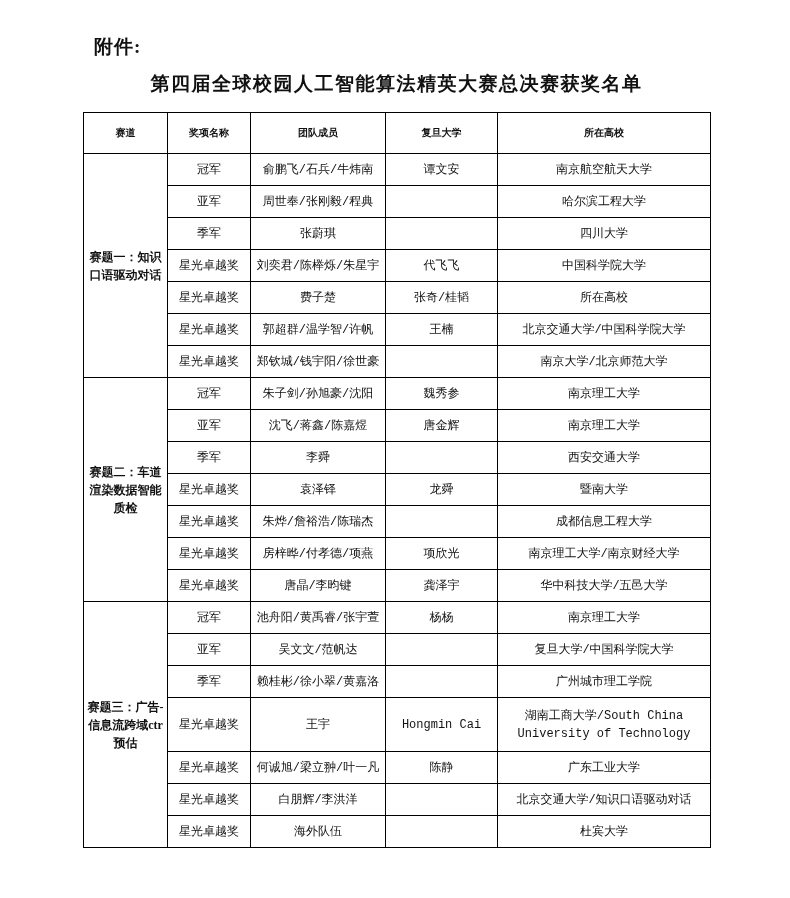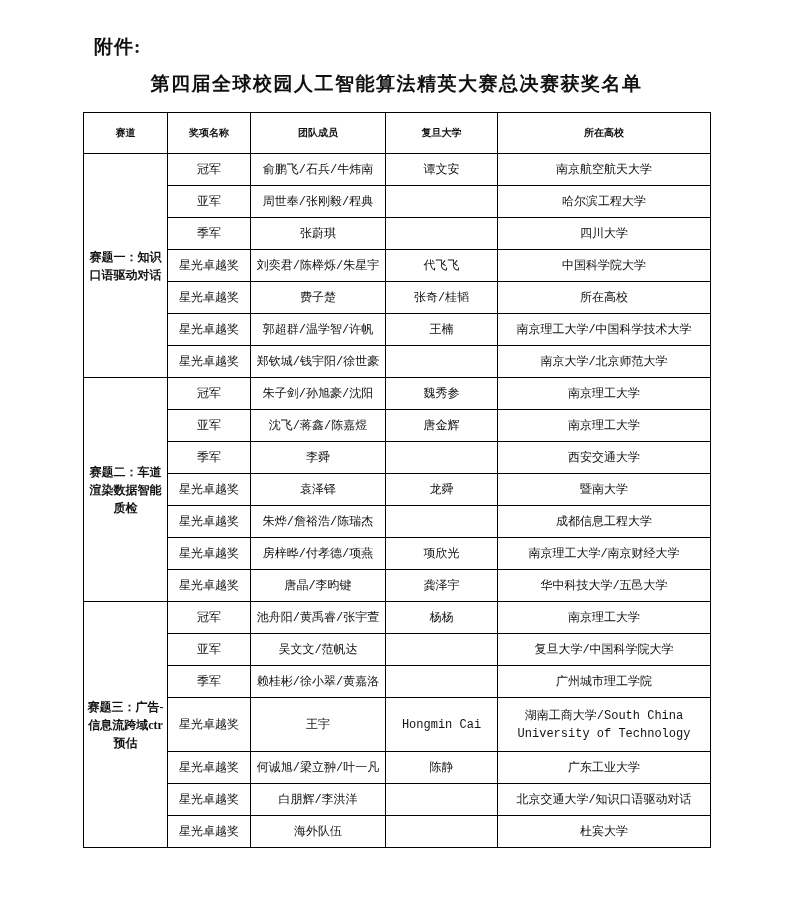--- a/index.html
+++ b/index.html
@@ -96,21 +96,21 @@
     <tr class="row">
       <td>星光卓越奖</td>
       <td>费子楚</td>
       <td>张奇/桂韬</td>
       <td class="univ-cell">所在高校</td>
     </tr>
     <tr class="row">
       <td>星光卓越奖</td>
       <td>郭超群/温学智/许帆</td>
       <td>王楠</td>
-      <td class="univ-cell">南京理工大学/中国科学技术大学</td>
+      <td class="univ-cell">北京交通大学/中国科学院大学</td>
     </tr>
     <tr class="row">
       <td>星光卓越奖</td>
       <td>郑钦城/钱宇阳/徐世豪</td>
       <td></td>
       <td class="univ-cell">南京大学/北京师范大学</td>
     </tr>
 
     <tr class="row">
       <td class="track-cell" rowspan="7">赛题二：车道渲染数据智能质检</td>

